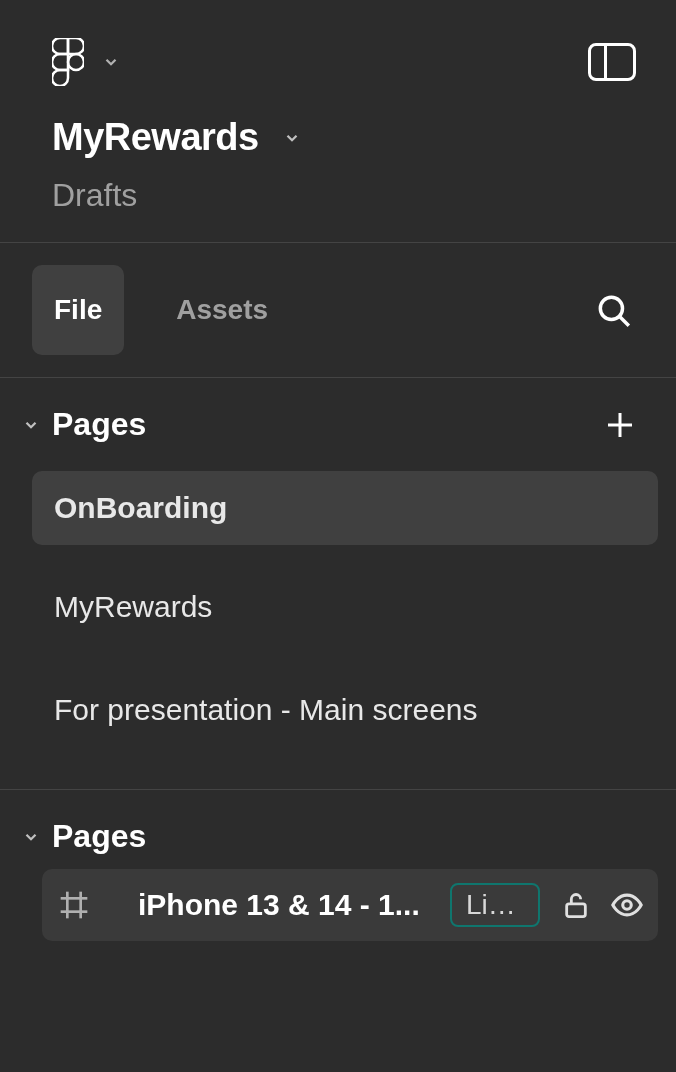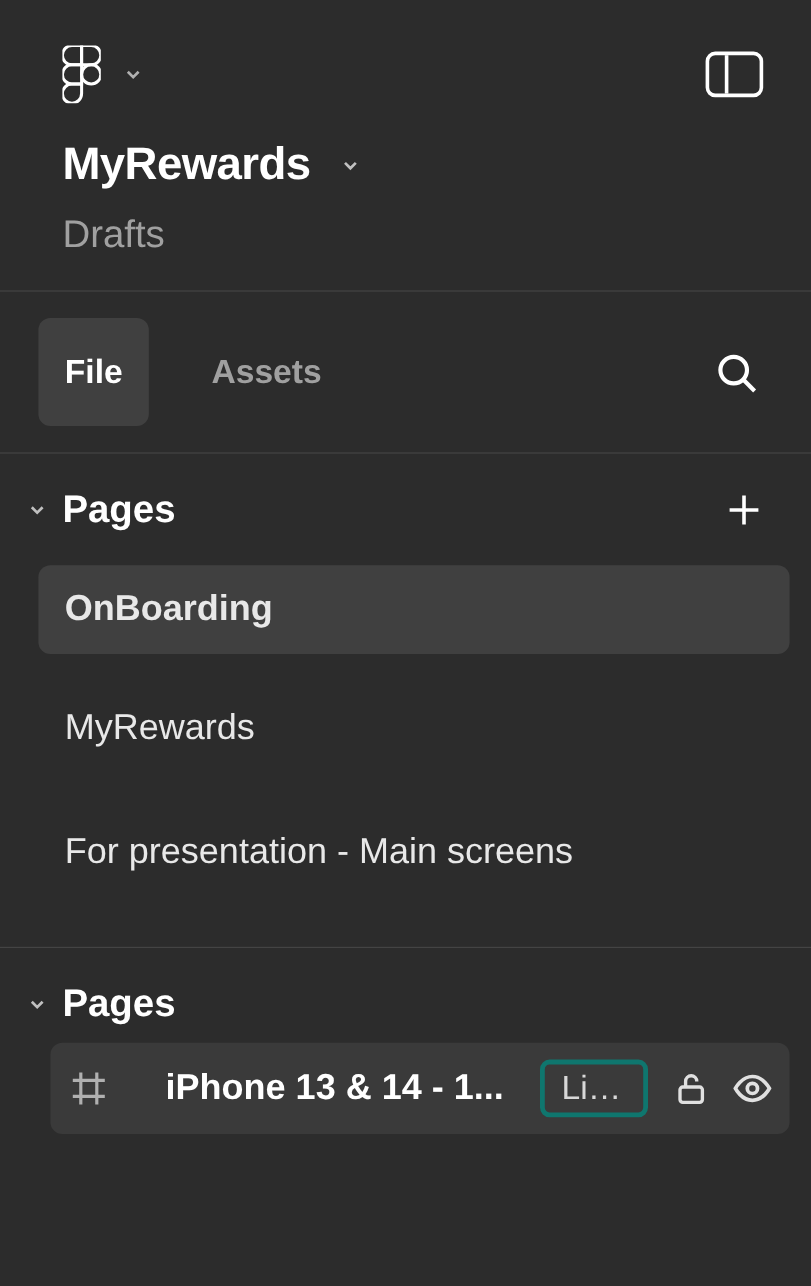--- a/index.html
+++ b/index.html
@@ -169,21 +169,21 @@
       overflow: hidden;
       text-overflow: ellipsis;
       min-width: 0;
       margin-left: 30px;
     }
     .variant-badge {
       font-size: 28px;
       font-weight: 500;
       color: #d8d8d8;
       padding: 4px 14px;
-      border: 4px solid #0f766e;
+      border: 2px solid #0f766e;
       border-radius: 8px;
       white-space: nowrap;
       overflow: hidden;
       text-overflow: ellipsis;
       max-width: 90px;
       flex-shrink: 0;
     }
     .layer-actions {
       display: flex;
       align-items: center;

